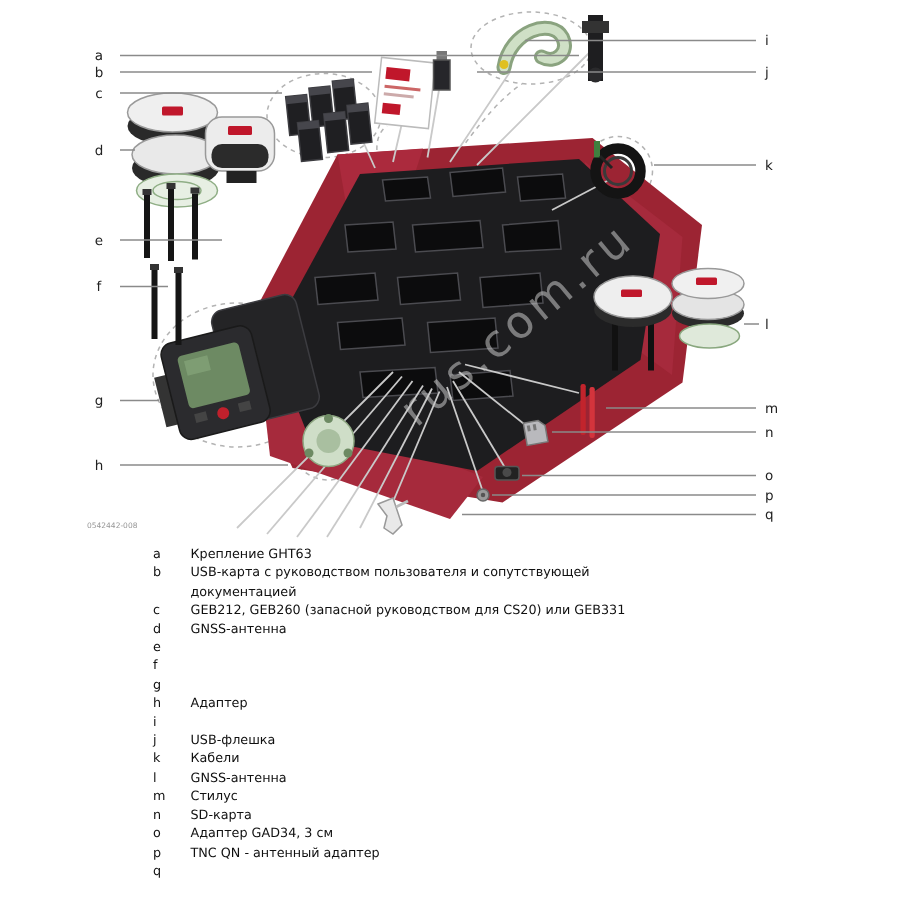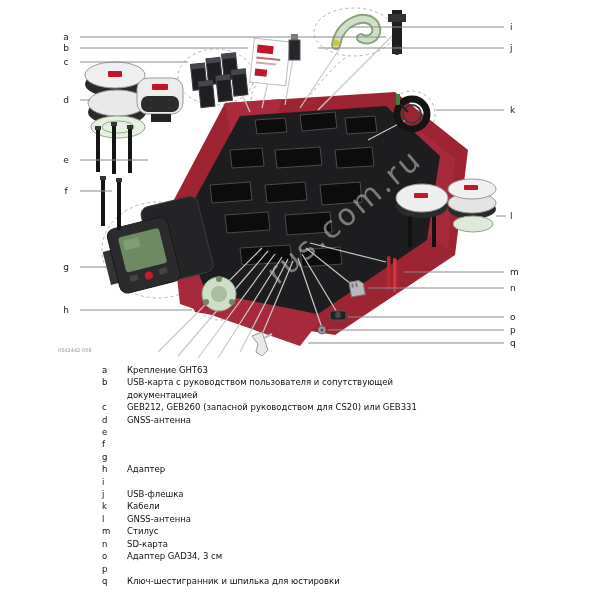--- a/index.html
+++ b/index.html
@@ -315,20 +315,20 @@
     <div class="row">
         <span class="k">n</span>
         <span class="t">SD-карта</span>
       </div>
     <div class="row">
         <span class="k">o</span>
         <span class="t">Адаптер GAD34, 3 см</span>
       </div>
     <div class="row">
         <span class="k">p</span>
+        <span class="t">TNC QN - антенный адаптер</span>
       </div>
     <div class="row">
         <span class="k">q</span>
-        <span class="t">Ключ-шестигранник и шпилька для юстировки</span>
       </div>
   </div>
 
 </div>
 
 </body></html>

